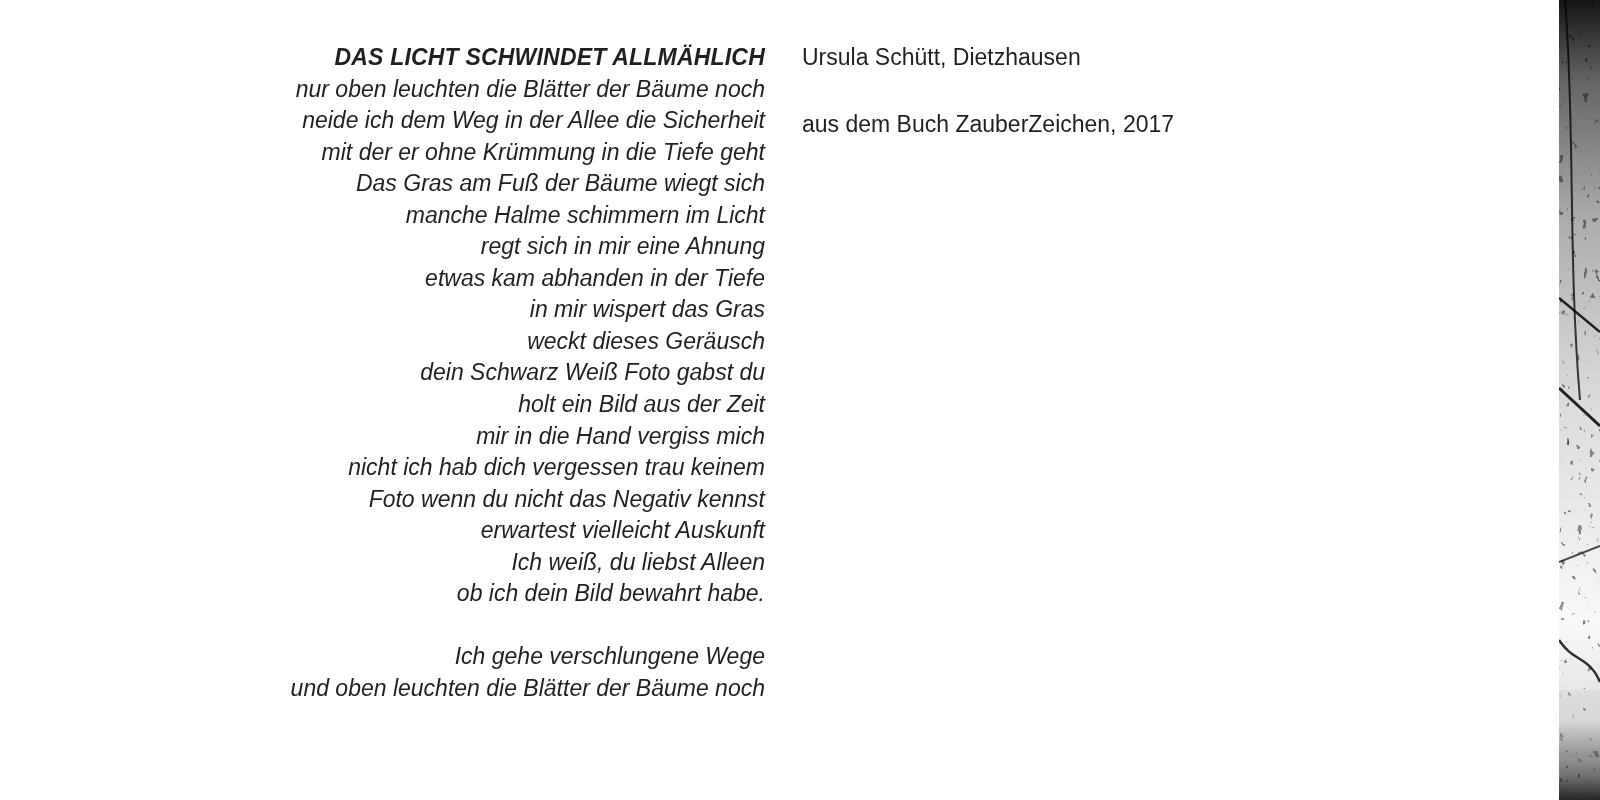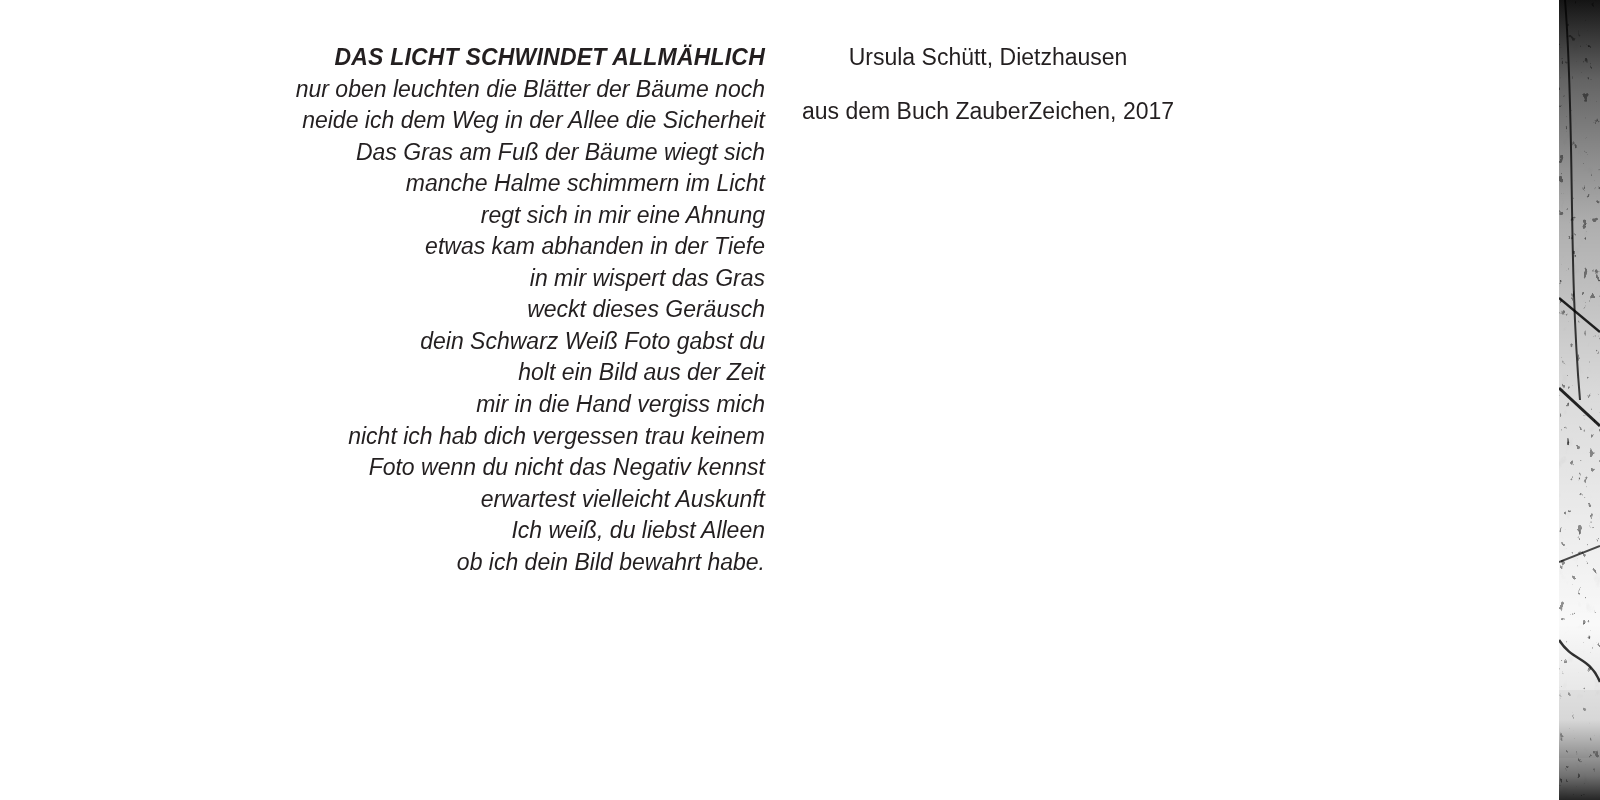--- a/index.html
+++ b/index.html
@@ -29,24 +29,23 @@
   .poem-closing {
     margin-top: 31.55px;
   }
   .credits {
     position: absolute;
     top: 42px;
     left: 802px;
     font-size: 23px;
     line-height: 31.55px;
     white-space: nowrap;
-    text-align: center;
   }
   .credits-source-block {
-    margin-top: 22px;
+    margin-top: 35px;
   }
   .photo-strip {
     position: absolute;
     top: 0;
     left: 1559px;
     width: 41px;
     height: 800px;
     background: #0b0b0b;
   }
   .photo-strip svg {
@@ -55,35 +54,38 @@
     height: 100%;
   }
 </style>
 </head>
 <body>
 
 <div class="poem">
   <div class="poem-title">DAS LICHT SCHWINDET ALLMÄHLICH</div>
   <div>nur oben leuchten die Blätter der Bäume noch</div>
   <div>neide ich dem Weg in der Allee die Sicherheit</div>
+  <div>mit der er ohne Krümmung in die Tiefe geht</div>
   <div>Das Gras am Fuß der Bäume wiegt sich</div>
   <div>manche Halme schimmern im Licht</div>
   <div>regt sich in mir eine Ahnung</div>
   <div>etwas kam abhanden in der Tiefe</div>
   <div>in mir wispert das Gras</div>
   <div>weckt dieses Geräusch</div>
   <div>dein Schwarz Weiß Foto gabst du</div>
   <div>holt ein Bild aus der Zeit</div>
   <div>mir in die Hand vergiss mich</div>
   <div>nicht ich hab dich vergessen trau keinem</div>
   <div>Foto wenn du nicht das Negativ kennst</div>
   <div>erwartest vielleicht Auskunft</div>
   <div>Ich weiß, du liebst Alleen</div>
   <div>ob ich dein Bild bewahrt habe.</div>
   <div class="poem-closing">
+    <div>Ich gehe verschlungene Wege</div>
+    <div>und oben leuchten die Blätter der Bäume noch</div>
   </div>
 </div>
 
 <div class="credits">
   <div>Ursula Schütt, Dietzhausen</div>
   <div class="credits-source-block">
     <div>aus dem Buch ZauberZeichen, 2017</div>
   </div>
 </div>
 

